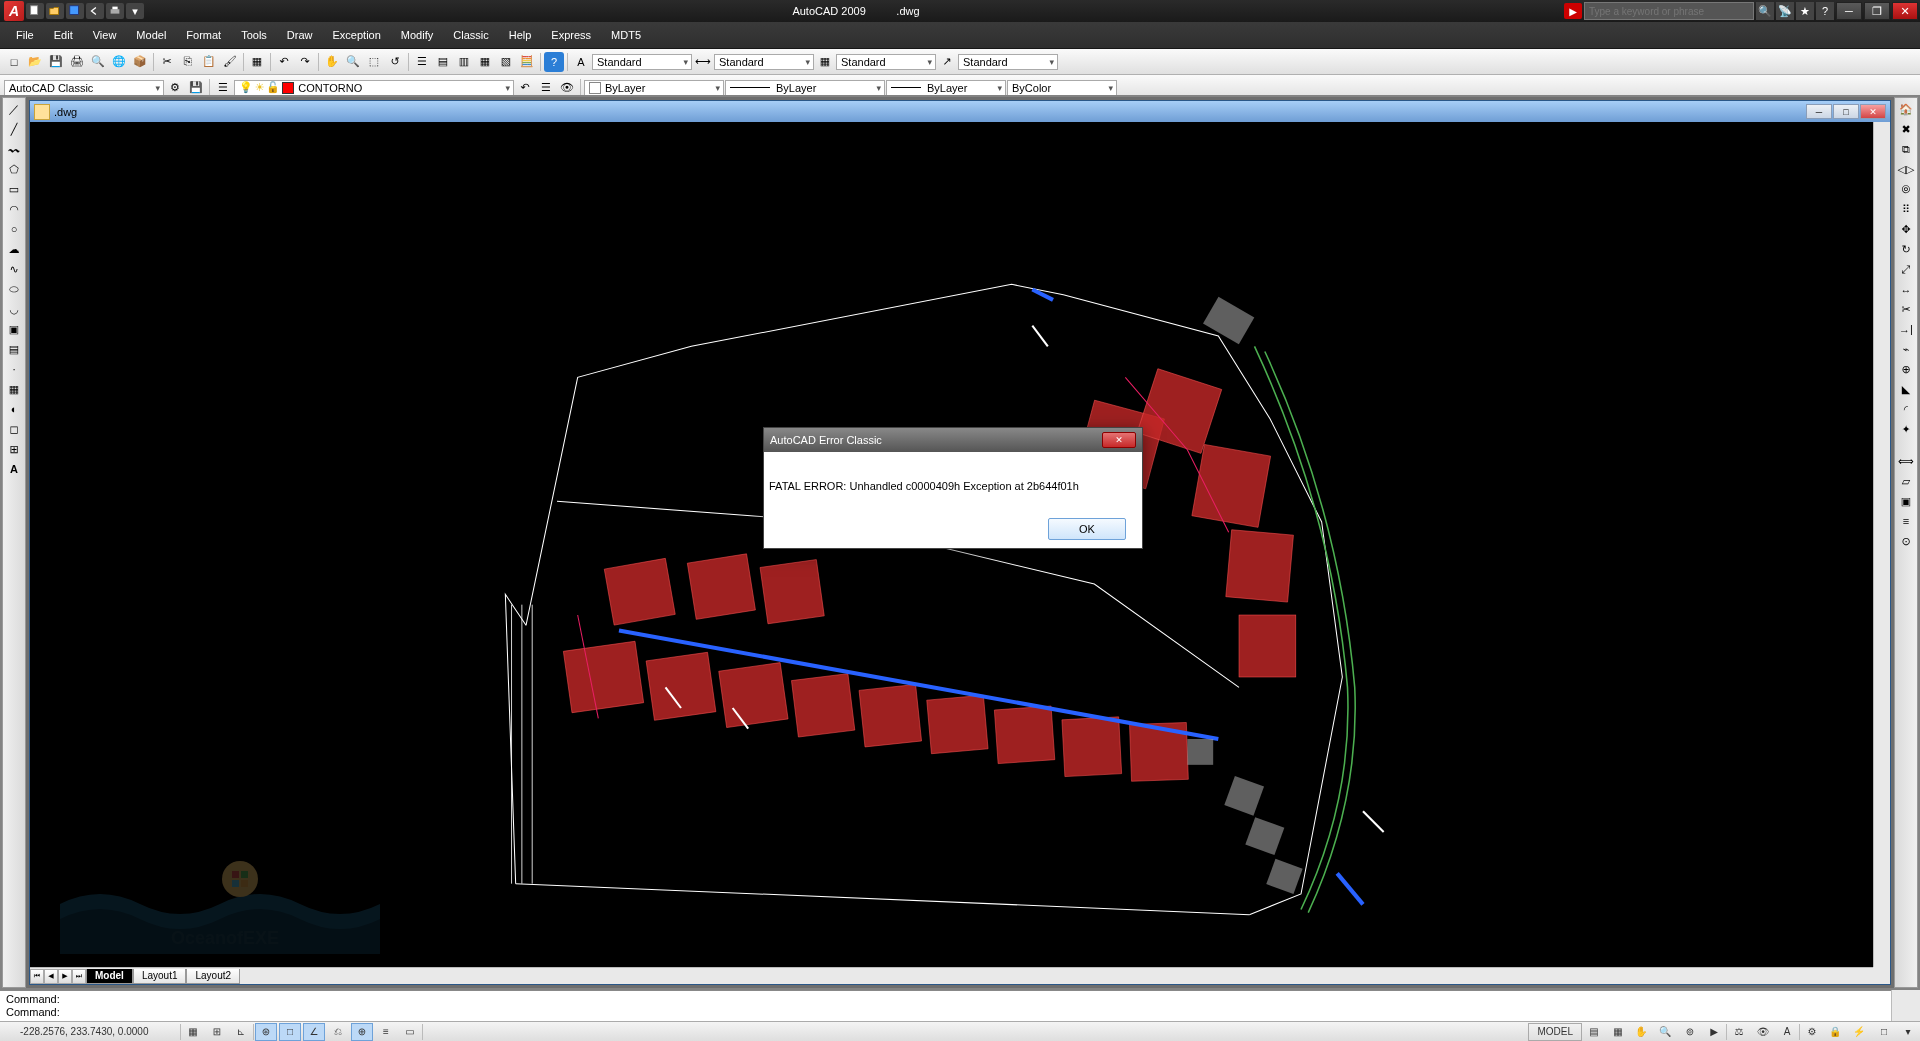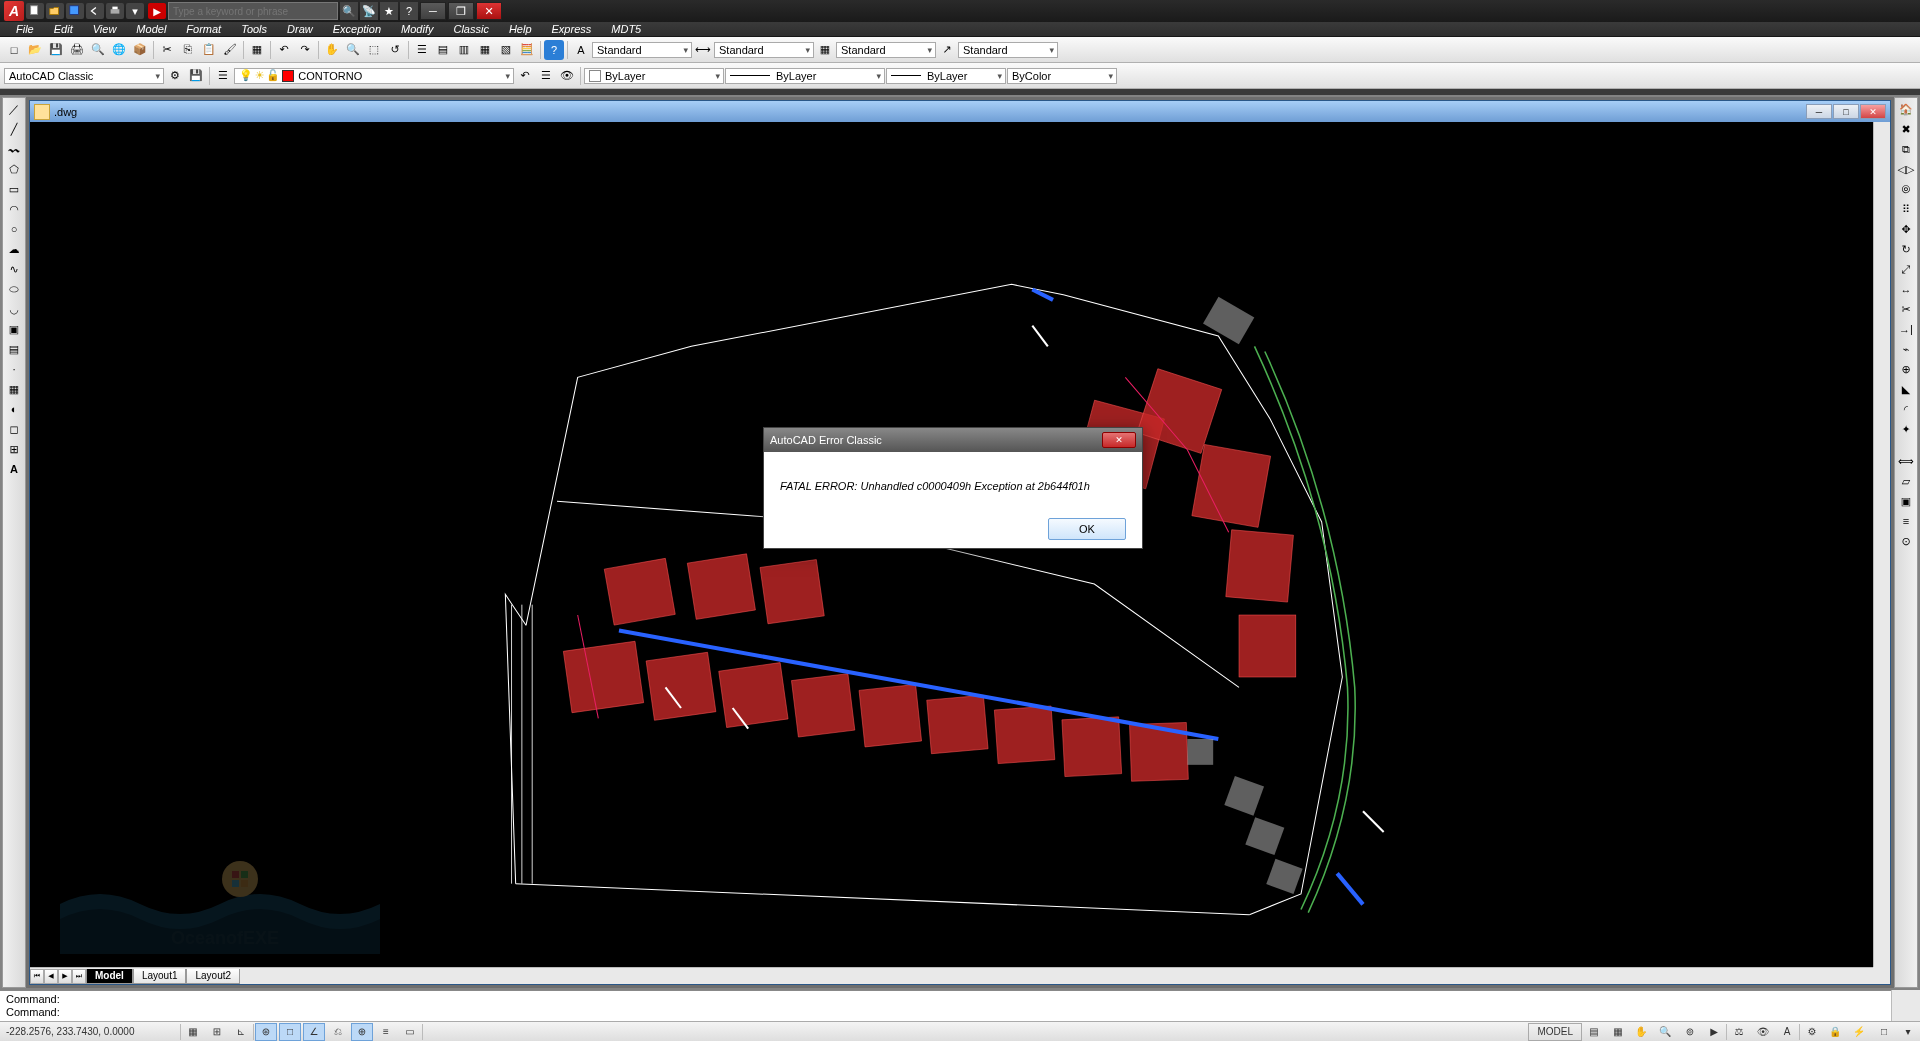--- a/index.html
+++ b/index.html
@@ -12,21 +12,21 @@
 .title-bar .qat-btn { width:18px; height:16px; background:#444; display:flex; align-items:center; justify-content:center; cursor:pointer; border-radius:2px; }
 .title-bar .title-text { flex:1; text-align:center; color:#fff; font-size:11px; }
 .title-bar .title-right { display:flex; align-items:center; gap:2px; padding-right:2px; }
 .title-bar .search-box { width:170px; height:18px; background:#555; border:1px solid #777; color:#aaa; padding:0 4px; font-size:10px; }
 .title-bar .help-btn { width:18px; height:18px; background:#444; display:flex; align-items:center; justify-content:center; }
 .title-bar .win-btn { width:26px; height:18px; background:linear-gradient(#5a5a5a,#404040); display:flex; align-items:center; justify-content:center; border:1px solid #222; cursor:pointer; color:#fff; }
 .title-bar .win-btn.close { background:linear-gradient(#d33,#a11); }
 .title-bar .arrow-btn { width:18px;height:16px;background:#c00;border-radius:2px;display:flex;align-items:center;justify-content:center;color:#fff;font-size:10px; }
 
 
-.menu-bar { height:15px; background:linear-gradient(#3a3a3a,#2e2e2e); display:flex; align-items:center; padding:0 6px; border-bottom:1px solid #161616;font-style:italic; }
+.menu-bar { height:27px; background:linear-gradient(#3a3a3a,#2e2e2e); display:flex; align-items:center; padding:0 6px; border-bottom:1px solid #161616; }
 .menu-bar .menu-item { padding:2px 10px; color:#fff; cursor:pointer; font-size:11px; }
 
 
 .toolbar-row { height:26px; background:linear-gradient(#fafafa,#e0e0e0); display:flex; align-items:center; border-bottom:1px solid #b0b0b0; padding:0 4px; gap:1px; }
 .toolbar-row .tb-btn { width:20px; height:20px; border:1px solid transparent; display:flex; align-items:center; justify-content:center; cursor:pointer; border-radius:2px; }
 .toolbar-row .tb-sep { width:1px; height:18px; background:#bbb; margin:0 2px; }
 .toolbar-row .tb-select { height:16px; border:1px solid #aaa; background:#fff; padding:0 16px 0 4px; font-size:11px; position:relative; display:flex; align-items:center; cursor:pointer; }
 .toolbar-row .tb-select::after { content:"▾"; position:absolute; right:3px; font-size:9px; color:#555; }
 .color-chip { width:12px; height:12px; border:1px solid #333; margin-right:4px; }
 
@@ -57,31 +57,31 @@
 .watermark { position:absolute; left:30px; bottom:30px; width:330px; height:120px; opacity:.25; }
 
 
 .ucs { position:absolute; right:290px; bottom:120px; color:#bababa; font-size:13px; }
 .ucs svg { overflow:visible; }
 
 
 .dialog { position:absolute; left:763px; top:427px; width:380px; border:1px solid #444; background:#f5f5f5; box-shadow:0 4px 16px rgba(0,0,0,.5); }
 .dialog-title { height:24px; background:linear-gradient(#888,#555); color:#fff; display:flex; align-items:center; padding:0 6px; font-size:11px; }
 .dialog-title .dlg-close { margin-left:auto; width:34px; height:16px; background:linear-gradient(#e57373,#c62828); border:1px solid #8a0000; border-radius:2px; display:flex; align-items:center; justify-content:center; color:#fff; font-size:9px; cursor:pointer; }
-.dialog-body { padding:28px 16px 18px; background:#fff; font-size:11px; color:#000;font-style:italic; }
+.dialog-body { padding:28px 5px 18px; background:#fff; font-size:11px; color:#000; }
 .dialog-footer { padding:8px 16px; text-align:right; background:#fff; }
 .dialog-footer button { width:78px; height:22px; border:1px solid #6ea2d9; background:linear-gradient(#f5faff,#cfe5fb); font-size:11px; cursor:pointer; border-radius:2px; }
 
 
 .cmd-area { position:absolute; left:0; right:0; bottom:20px; height:31px; background:#fff; border-top:1px solid #888; padding:2px 6px; font-family:"Courier New",monospace; font-size:11px; line-height:13px; overflow:hidden; }
 .cmd-scroll-v { position:absolute; right:0; bottom:20px; width:29px; height:31px; background:#e9e9e9; border-left:1px solid #bbb; }
 
 
 .status-bar { position:absolute; left:0; right:0; bottom:0; height:20px; background:linear-gradient(#f4f4f4,#dedede); border-top:1px solid #aaa; display:flex; align-items:center; font-size:10px; color:#333; }
-.status-bar .coords { padding:0 6px; min-width:180px; }
+.status-bar .coords { padding:0 20px; min-width:180px; }
 .status-bar .status-sep { width:1px; height:16px; background:#bbb; }
 .status-bar .status-btn { width:22px; height:18px; display:flex; align-items:center; justify-content:center; border:1px solid transparent; cursor:pointer; margin:0 1px; }
 .status-bar .status-btn.active { background:#bcd9f7; border:1px solid #6ea2d9; }
 .status-bar .right-section { margin-left:auto; display:flex; align-items:center; }
 .status-bar .model-btn { height:18px; padding:0 8px; border:1px solid #aaa; display:flex; align-items:center; cursor:pointer; }
 
 .icon-svg { width:14px; height:14px; }
 </style>
 </head>
 <body>
@@ -109,20 +109,23 @@
           <path d="M9 4L4 8l5 4" fill="none" stroke="#fff" stroke-width="1.5"></path>
         </svg>
       </div>
     <div class="qat-btn">
         <svg class="icon-svg" viewBox="0 0 16 16">
           <rect x="3" y="6" width="10" height="5" fill="#aaa"></rect>
           <rect x="5" y="3" width="6" height="3" fill="#fff"></rect>
         </svg>
       </div>
     <div class="qat-btn">▾</div>
+  </div>
+  <div class="title-text">
+    <span>AutoCAD 2009</span>&nbsp;&nbsp;&nbsp;&nbsp;&nbsp;&nbsp;&nbsp;&nbsp;&nbsp;&nbsp;<span>.dwg</span>
   </div>
   <div class="title-right">
     <div class="arrow-btn">▶</div>
     <input class="search-box" placeholder="Type a keyword or phrase" style="">
     <div class="help-btn">🔍</div>
     <div class="help-btn">📡</div>
     <div class="help-btn">★</div>
     <div class="help-btn">?</div>
     <div class="win-btn">─</div>
     <div class="win-btn">❐</div>

